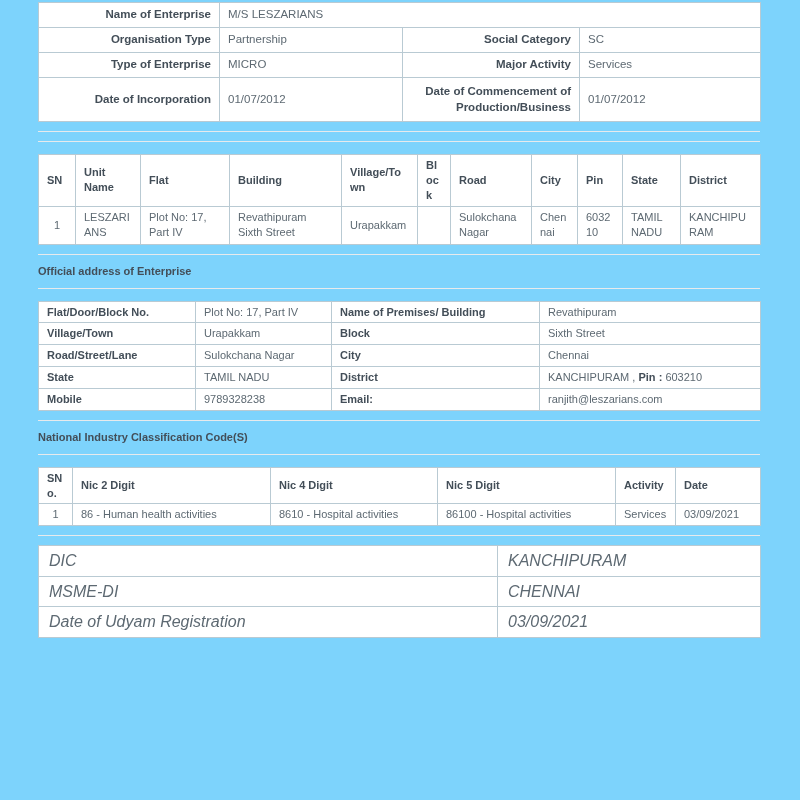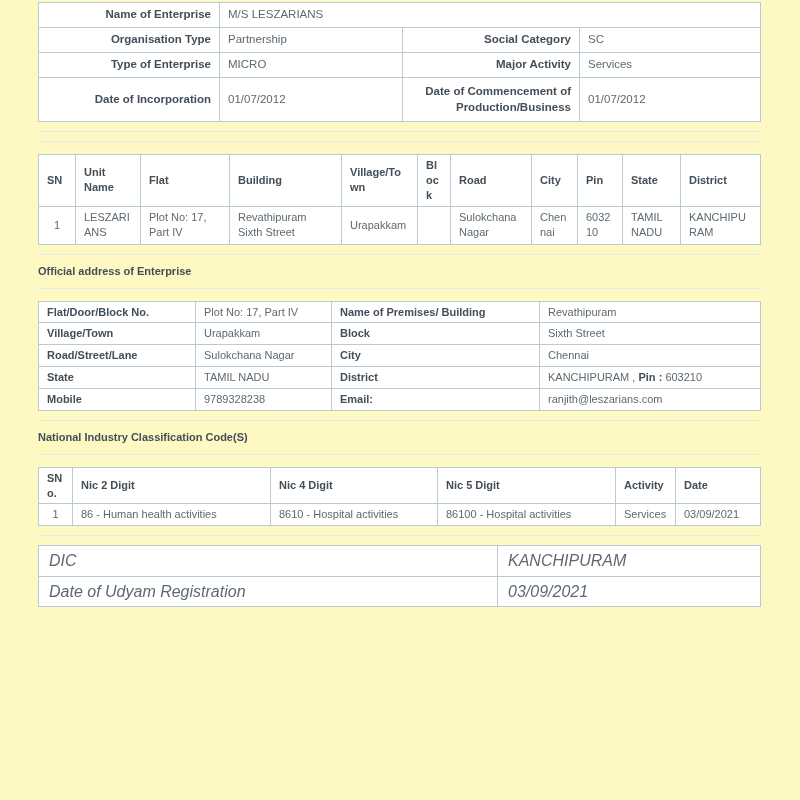--- a/index.html
+++ b/index.html
@@ -4,21 +4,21 @@
 <style>
   html, body {
     margin: 0;
     padding: 0;
     background: #ffffff;
     font-family: "Liberation Sans", sans-serif;
   }
   .page {
     width: 800px;
     height: 800px;
-    background: #fef9c3;
+    background: #7dd3fc;
     overflow: hidden;
   }
   .content {
     width: 722px;
     margin-left: 38px;
     padding-top: 2px;
   }
   table {
     border-collapse: collapse;
     table-layout: fixed;
@@ -240,20 +240,24 @@
       <colgroup>
           <col style="width:459px">
           <col style="width:263px">
         </colgroup>
       <tbody>
           <tr>
         <td>DIC</td>
         <td>KANCHIPURAM</td>
       </tr>
       <tr>
+        <td>MSME-DI</td>
+        <td>CHENNAI</td>
+      </tr>
+      <tr>
         <td>Date of Udyam Registration</td>
         <td>03/09/2021</td>
       </tr>
     </tbody>
       </table>
 
   </div>
 </div>
 
 </body></html>

